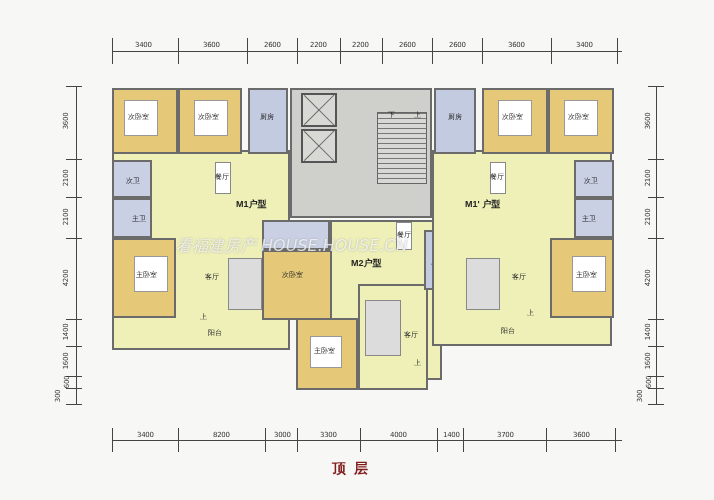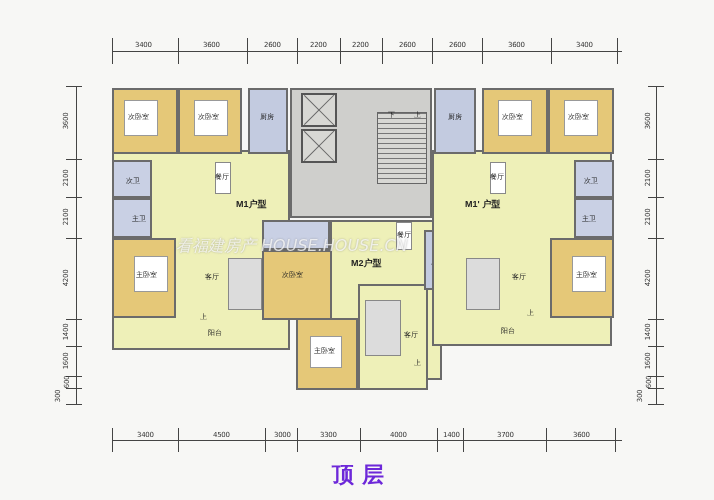--- a/index.html
+++ b/index.html
@@ -12,21 +12,21 @@
   .bedroom { background:#e5c878; }
   .living { background:#eef0b8; }
   .kitchen { background:#c3cbe0; }
   .bath { background:#c9d0e4; }
   .core { background:#cfcfcc; }
   .label { position:absolute; font-size:7px; color:#222; white-space:nowrap; font-family:"DejaVu Sans", sans-serif; }
   .unit-label { position:absolute; font-size:9px; font-weight:bold; color:#222; white-space:nowrap; font-family:Liberation Sans, sans-serif; }
   .bed { position:absolute; background:#fff; border:1px solid #999; }
   .sofa { position:absolute; background:#dcdcdc; border:1px solid #888; }
   .table { position:absolute; background:#fff; border:1px solid #888; }
-  .title { position:absolute; font-size:22px; font-weight:bold; color:#6d28d9; letter-spacing:8px; font-family:"DejaVu Serif", serif; }
+  .title { position:absolute; font-size:14px; font-weight:bold; color:#7f1d1d; letter-spacing:8px; font-family:"DejaVu Serif", serif; }
   .watermark { position:absolute; font-size:16px; font-style:italic; color:rgba(255,255,255,0.75); text-shadow:0 0 2px rgba(120,120,120,0.6); white-space:nowrap; font-family:"DejaVu Sans", sans-serif; }
   .elevator { position:absolute; box-sizing:border-box; border:2px solid #555; background:#d8d8d4; }
   .elevator::before, .elevator::after { content:""; position:absolute; left:50%; top:50%; width:130%; height:1px; background:#666; }
   .elevator::before { transform:translate(-50%,-50%) rotate(45deg); }
   .elevator::after { transform:translate(-50%,-50%) rotate(-45deg); }
   .stair { position:absolute; box-sizing:border-box; border:1px solid #666; background:repeating-linear-gradient(0deg,#d8d8d4 0 4px,#777 4px 5px); }
 </style>
 </head>
 <body>
 
@@ -58,21 +58,21 @@
   <div class="tick" style="left:112px;top:428px;width:1px;height:24px;"></div>
   <div class="tick" style="left:178px;top:428px;width:1px;height:24px;"></div>
   <div class="tick" style="left:265px;top:428px;width:1px;height:24px;"></div>
   <div class="tick" style="left:297px;top:428px;width:1px;height:24px;"></div>
   <div class="tick" style="left:360px;top:428px;width:1px;height:24px;"></div>
   <div class="tick" style="left:437px;top:428px;width:1px;height:24px;"></div>
   <div class="tick" style="left:463px;top:428px;width:1px;height:24px;"></div>
   <div class="tick" style="left:546px;top:428px;width:1px;height:24px;"></div>
   <div class="tick" style="left:615px;top:428px;width:1px;height:24px;"></div>
   <span class="dim-text" style="left:137px;top:431px;">3400</span>
-  <span class="dim-text" style="left:213px;top:431px;">4500</span>
+  <span class="dim-text" style="left:213px;top:431px;">8200</span>
   <span class="dim-text" style="left:274px;top:431px;">3000</span>
   <span class="dim-text" style="left:320px;top:431px;">3300</span>
   <span class="dim-text" style="left:390px;top:431px;">4000</span>
   <span class="dim-text" style="left:443px;top:431px;">1400</span>
   <span class="dim-text" style="left:497px;top:431px;">3700</span>
   <span class="dim-text" style="left:573px;top:431px;">3600</span>
 </div>
 
 <div>
   <div class="line" style="left:76px;top:86px;width:1px;height:318px;"></div>

